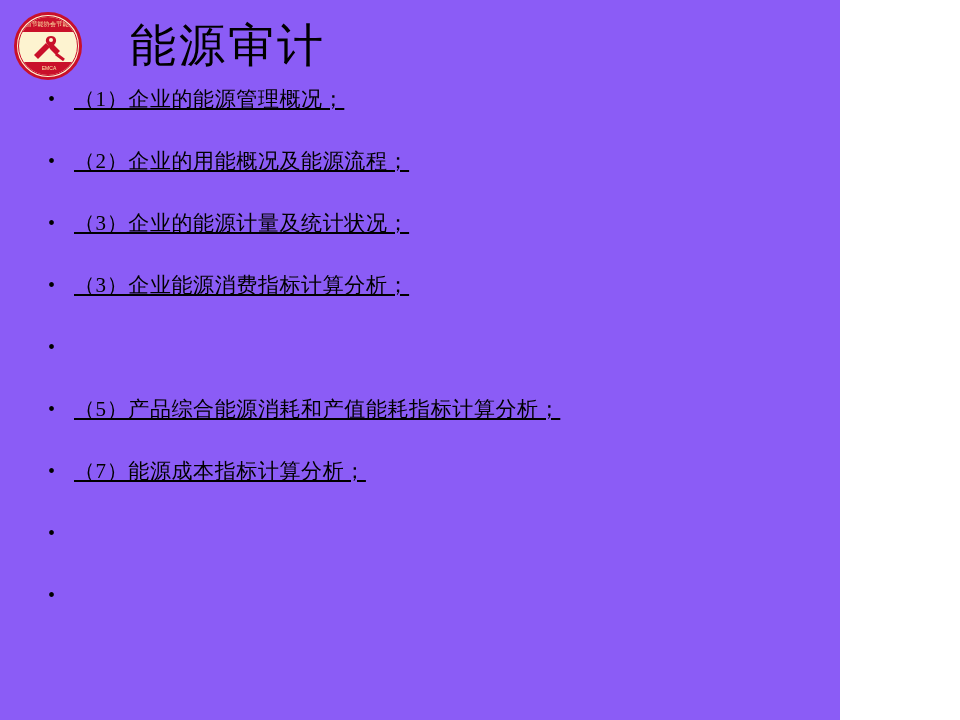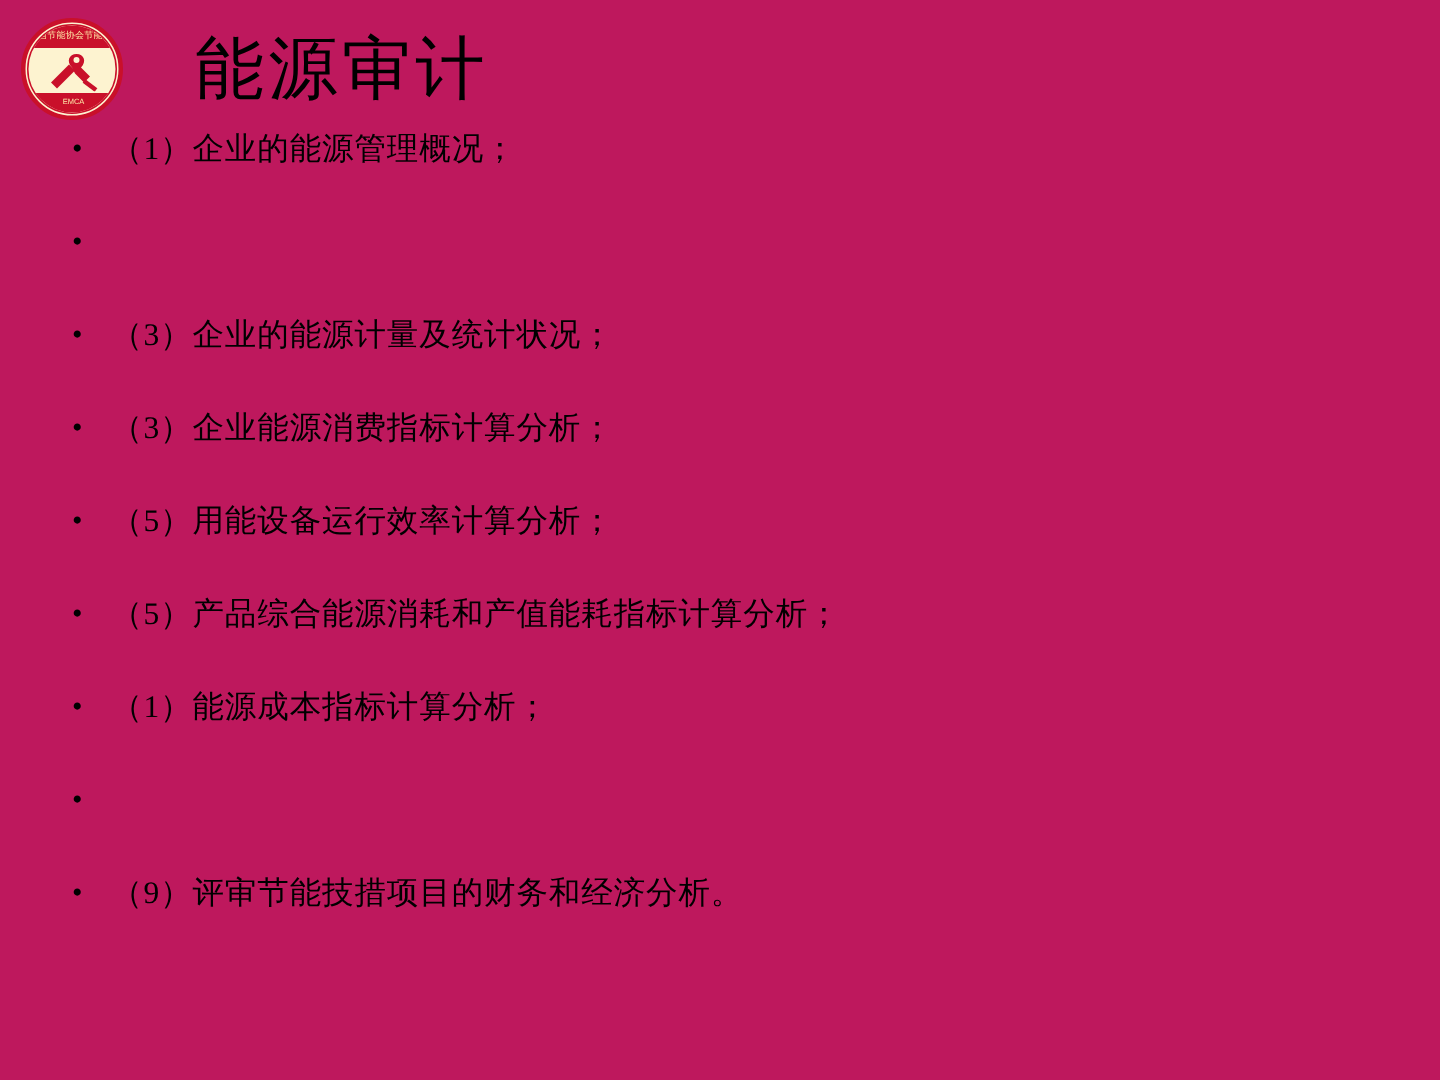--- a/index.html
+++ b/index.html
@@ -8,23 +8,23 @@
   }
   body {
     width: 960px;
     height: 720px;
     background: #ffffff;
     font-family: "Liberation Serif", serif;
     overflow: hidden;
   }
   .slide {
     position: relative;
-    width: 960px;
+    width: 840px;
     height: 720px;
-    background: #be185d;
+    background: #8b5cf6;
   }
 
   
   .logo {
     position: absolute;
     left: 14px;
     top: 12px;
     width: 68px;
     height: 68px;
   }
@@ -138,20 +138,21 @@
     font-family: "Liberation Serif", serif;
   }
   .bullet-text {
     flex: 1 1 auto;
     font-size: 21px;
     line-height: 34px;
     color: #000000;
     font-family: "Liberation Serif", serif;
     letter-spacing: 0.6px;
     white-space: nowrap;
+    text-decoration: underline;
   }
 </style>
 </head>
 <body>
 
 <div class="slide">
 
   <div class="logo">
     <div class="logo-circle"></div>
     <div class="logo-inner">
@@ -172,50 +173,49 @@
 
   <div class="bullets">
 
     <div class="bullet-row">
       <div class="bullet-dot">•</div>
       <div class="bullet-text">（1）企业的能源管理概况；</div>
     </div>
 
     <div class="bullet-row">
       <div class="bullet-dot">•</div>
+      <div class="bullet-text">（2）企业的用能概况及能源流程；</div>
     </div>
 
     <div class="bullet-row">
       <div class="bullet-dot">•</div>
       <div class="bullet-text">（3）企业的能源计量及统计状况；</div>
     </div>
 
     <div class="bullet-row">
       <div class="bullet-dot">•</div>
       <div class="bullet-text">（3）企业能源消费指标计算分析；</div>
     </div>
 
     <div class="bullet-row">
       <div class="bullet-dot">•</div>
-      <div class="bullet-text">（5）用能设备运行效率计算分析；</div>
     </div>
 
     <div class="bullet-row">
       <div class="bullet-dot">•</div>
       <div class="bullet-text">（5）产品综合能源消耗和产值能耗指标计算分析；</div>
     </div>
 
     <div class="bullet-row">
       <div class="bullet-dot">•</div>
-      <div class="bullet-text">（1）能源成本指标计算分析；</div>
-    </div>
-
-    <div class="bullet-row">
-      <div class="bullet-dot">•</div>
-    </div>
-
-    <div class="bullet-row">
-      <div class="bullet-dot">•</div>
-      <div class="bullet-text">（9）评审节能技措项目的财务和经济分析。</div>
+      <div class="bullet-text">（7）能源成本指标计算分析；</div>
+    </div>
+
+    <div class="bullet-row">
+      <div class="bullet-dot">•</div>
+    </div>
+
+    <div class="bullet-row">
+      <div class="bullet-dot">•</div>
     </div>
 
   </div>
 </div>
 
 </body></html>

